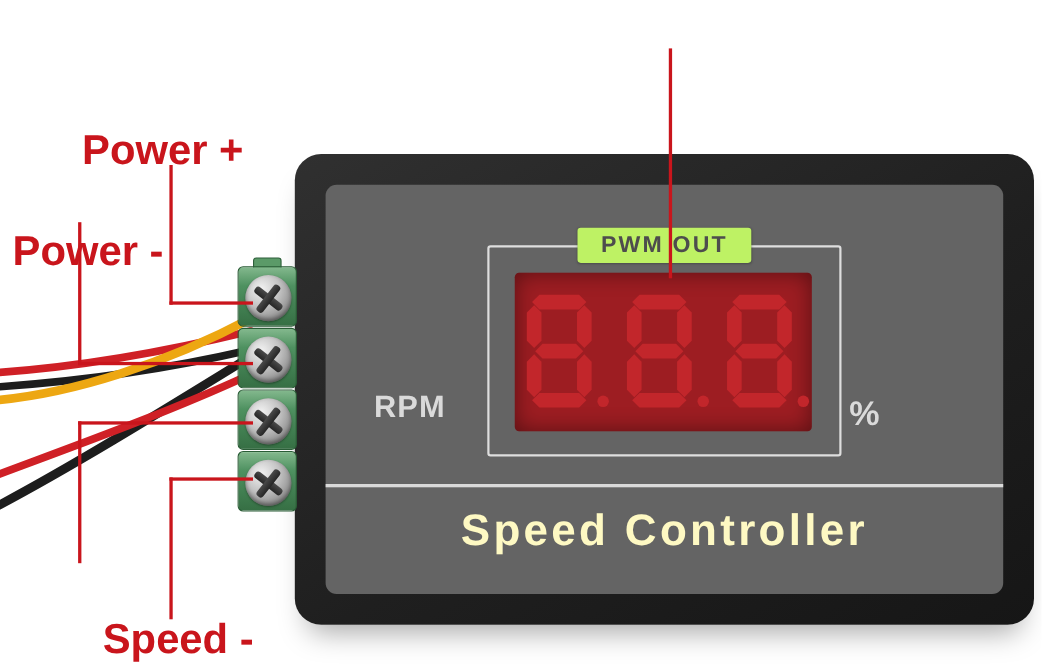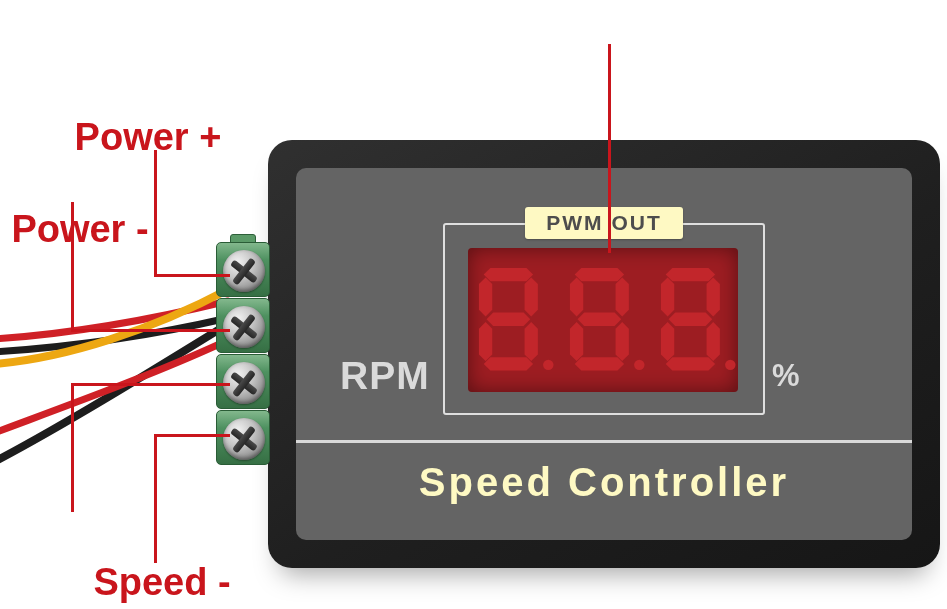--- a/index.html
+++ b/index.html
@@ -32,32 +32,32 @@
   .panel{
     position:absolute;left:28px;top:28px;width:616px;height:372px;
     background:var(--panel,#646464);border-radius:10px;
   }
   .display-frame{
     position:absolute;left:147px;top:55px;width:318px;height:188px;
     border:2px solid #dedede;border-radius:3px;
   }
   .badge{
     position:absolute;left:229px;top:39px;width:158px;height:32px;line-height:32px;
-    background:#fef9c3;border-radius:3px;text-align:center;
+    background:#bef264;border-radius:3px;text-align:center;
     color:#4d4d4d;font-weight:bold;font-size:21px;letter-spacing:2px;white-space:nowrap;
     z-index:3;box-shadow:0 1px 2px rgba(0,0,0,.25);
   }
   .display{
     position:absolute;left:172px;top:80px;width:270px;height:144px;
     background:var(--display-bg,#9d1d22);border-radius:4px;z-index:2;
     box-shadow:inset 0 0 20px rgba(0,0,0,.45);
   }
   .unit-left{
     position:absolute;left:44px;top:186px;color:var(--panel-text,#dadada);
-    font-size:39px;font-weight:bold;letter-spacing:1px;
+    font-size:28px;font-weight:bold;letter-spacing:1px;
   }
   .unit-right{
     position:absolute;left:476px;top:190px;color:var(--panel-text,#dadada);
     font-size:31px;font-weight:bold;
   }
   .divider{
     position:absolute;left:0;top:272px;width:100%;height:3px;background:#d9d9d9;
   }
   .device-name{
     position:absolute;left:0;top:292px;width:100%;text-align:center;

